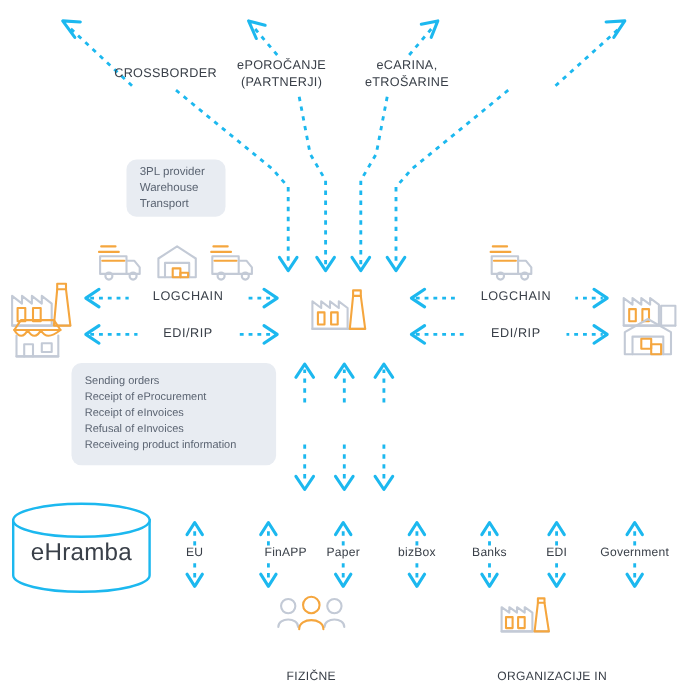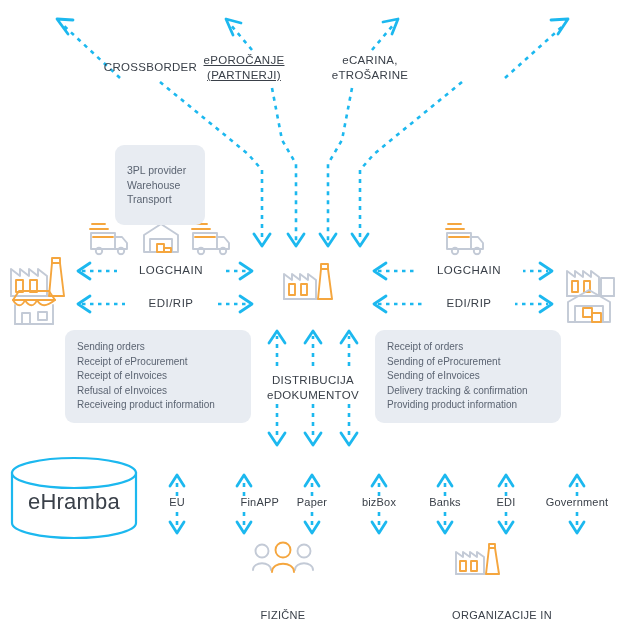--- a/index.html
+++ b/index.html
@@ -22,21 +22,21 @@
   }
   .panel{
     position:absolute;background:#e8ecf2;border-radius:9px;
     font-size:10px;line-height:14.6px;color:#5b6472;
     padding:10px 12px;box-sizing:border-box;
   }
   .panel div{white-space:nowrap;}
   .chip{
     position:absolute;background:#e8ecf2;border-radius:9px;
     font-size:10.5px;line-height:14.6px;color:#5b6472;
-    padding:18px 12px;box-sizing:border-box;
+    padding:4px 12px;box-sizing:border-box;
   }
   .center-label{
     position:absolute;text-align:center;font-size:11.5px;line-height:15px;
     letter-spacing:.3px;color:#3a4049;white-space:pre-line;
   }
   .chan-label{
     position:absolute;text-align:center;font-size:11px;color:#3a4049;
     letter-spacing:.2px;white-space:nowrap;
   }
   .bottom-label{
@@ -289,21 +289,21 @@
       <path class="gry" d="M1,32 L1,10 L8,15 L8,10 L15,15 L15,10 L22,15 L22,10 L29,15 L29,32 Z"></path>
       <path class="gry" d="M1,32 L44,32"></path>
       <rect class="org" x="5" y="19" width="6" height="10"></rect>
       <rect class="org" x="16" y="19" width="6" height="10"></rect>
       <path class="org" d="M31,32 L34,6 L40,6 L44,32 Z"></path>
       <path class="org" d="M34,6 L34,2 L40,2 L40,6"></path>
     </g>
   </svg>
 
   <div class="top-label" style="left:68px;top:60px;width:165px;">CROSSBORDER</div>
-  <div class="top-label" style="left:184px;top:53px;width:120px;text-decoration:underline;">ePOROČANJE
+  <div class="top-label" style="left:196px;top:53px;width:120px;">ePOROČANJE
 (PARTNERJI)</div>
   <div class="top-label" style="left:310px;top:53px;width:120px;">eCARINA,
 eTROŠARINE</div>
 
   <div class="chip" style="left:115px;top:145px;width:90px;">
     <div>3PL provider</div>
     <div>Warehouse</div>
     <div>Transport</div>
   </div>
 
@@ -313,30 +313,21 @@
   <div class="link-label" style="left:423px;top:297px;width:80px;">EDI/RIP</div>
 
   <div class="panel" style="left:65px;top:330px;width:186px;">
     <div>Sending orders</div>
     <div>Receipt of eProcurement</div>
     <div>Receipt of eInvoices</div>
     <div>Refusal of eInvoices</div>
     <div>Receiveing product information</div>
   </div>
 
-  <div class="panel" style="left:375px;top:330px;width:186px;">
-    <div>Receipt of orders</div>
-    <div>Sending of eProcurement</div>
-    <div>Sending of eInvoices</div>
-    <div>Delivery tracking &amp; confirmation</div>
-    <div>Providing product information</div>
-  </div>
-
-  <div class="center-label" style="left:253px;top:373px;width:120px;">DISTRIBUCIJA
-eDOKUMENTOV</div>
+
 
   <div class="db-label" style="left:12px;top:489px;width:124px;">eHramba</div>
 
   <div class="chan-label" style="left:147px;top:496px;width:60px;">EU</div>
   <div class="chan-label" style="left:209px;top:496px;width:70px;text-align:right;">FinAPP</div>
   <div class="chan-label" style="left:277px;top:496px;width:70px;">Paper</div>
   <div class="chan-label" style="left:344px;top:496px;width:70px;">bizBox</div>
   <div class="chan-label" style="left:410px;top:496px;width:70px;">Banks</div>
   <div class="chan-label" style="left:476px;top:496px;width:60px;">EDI</div>
   <div class="chan-label" style="left:532px;top:496px;width:90px;">Government</div>

